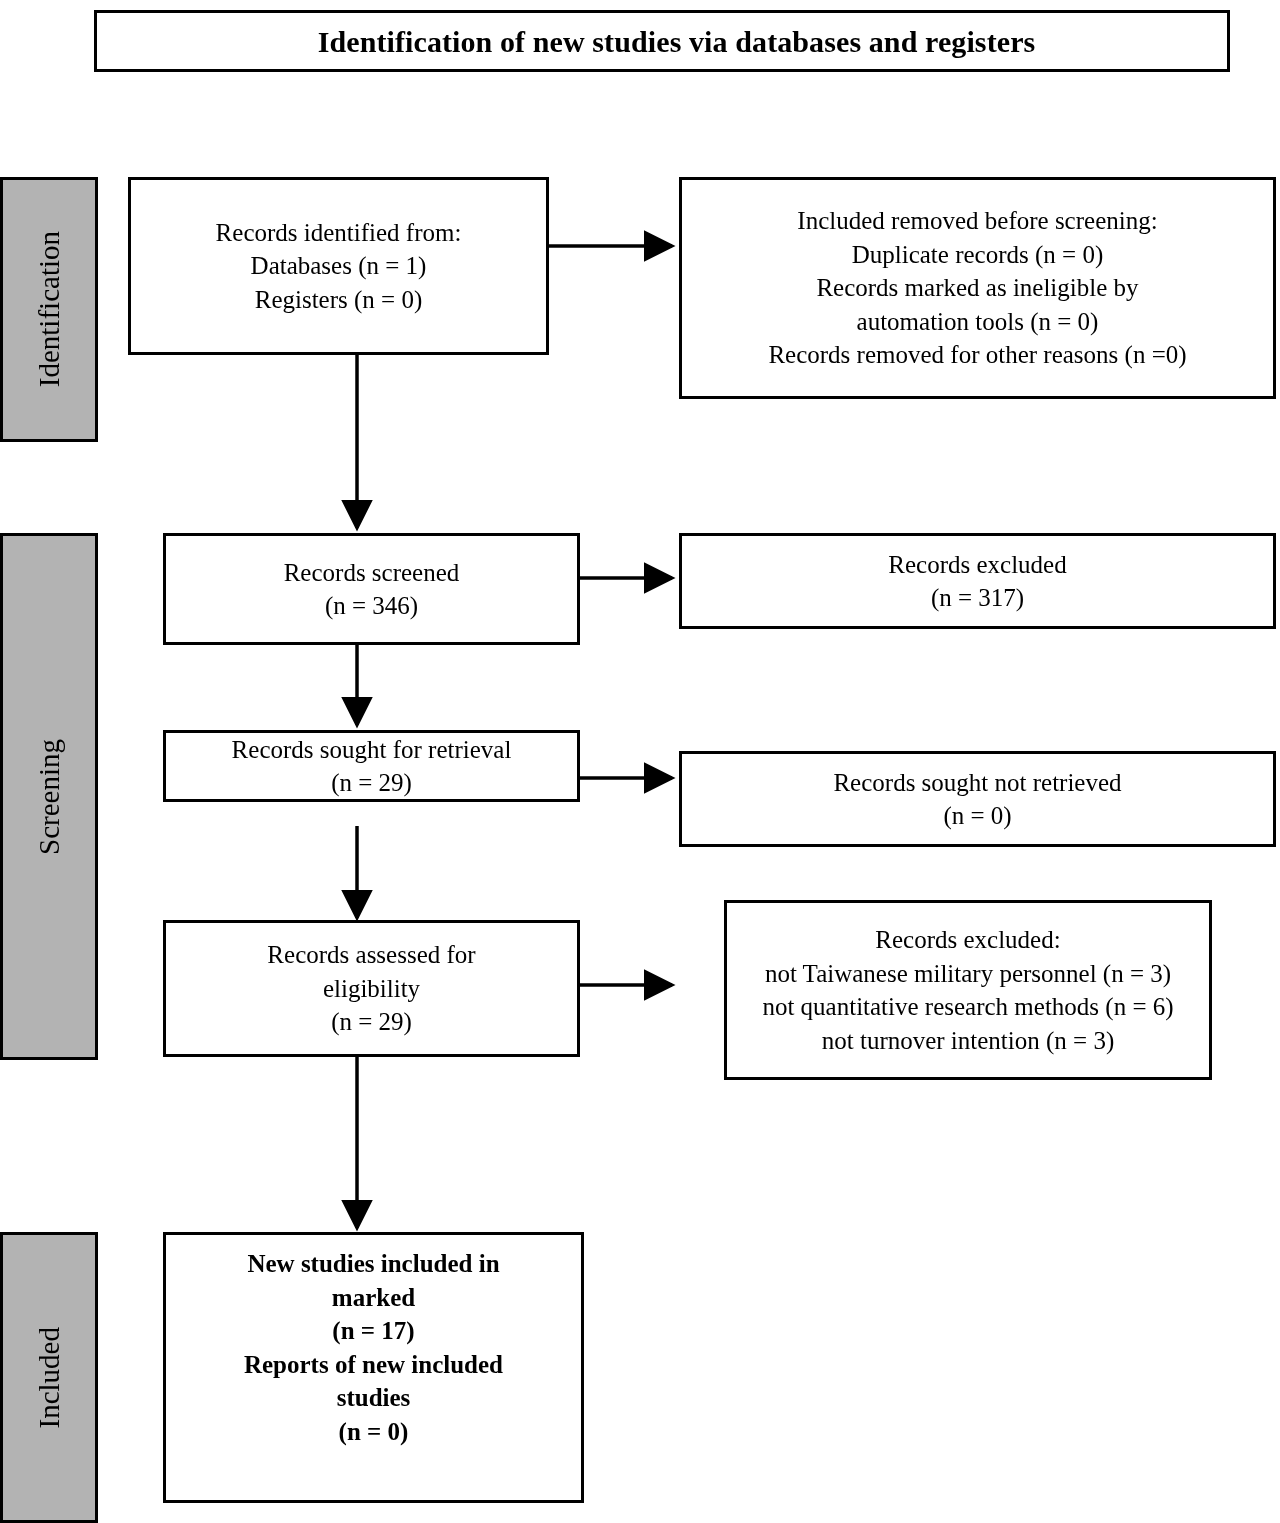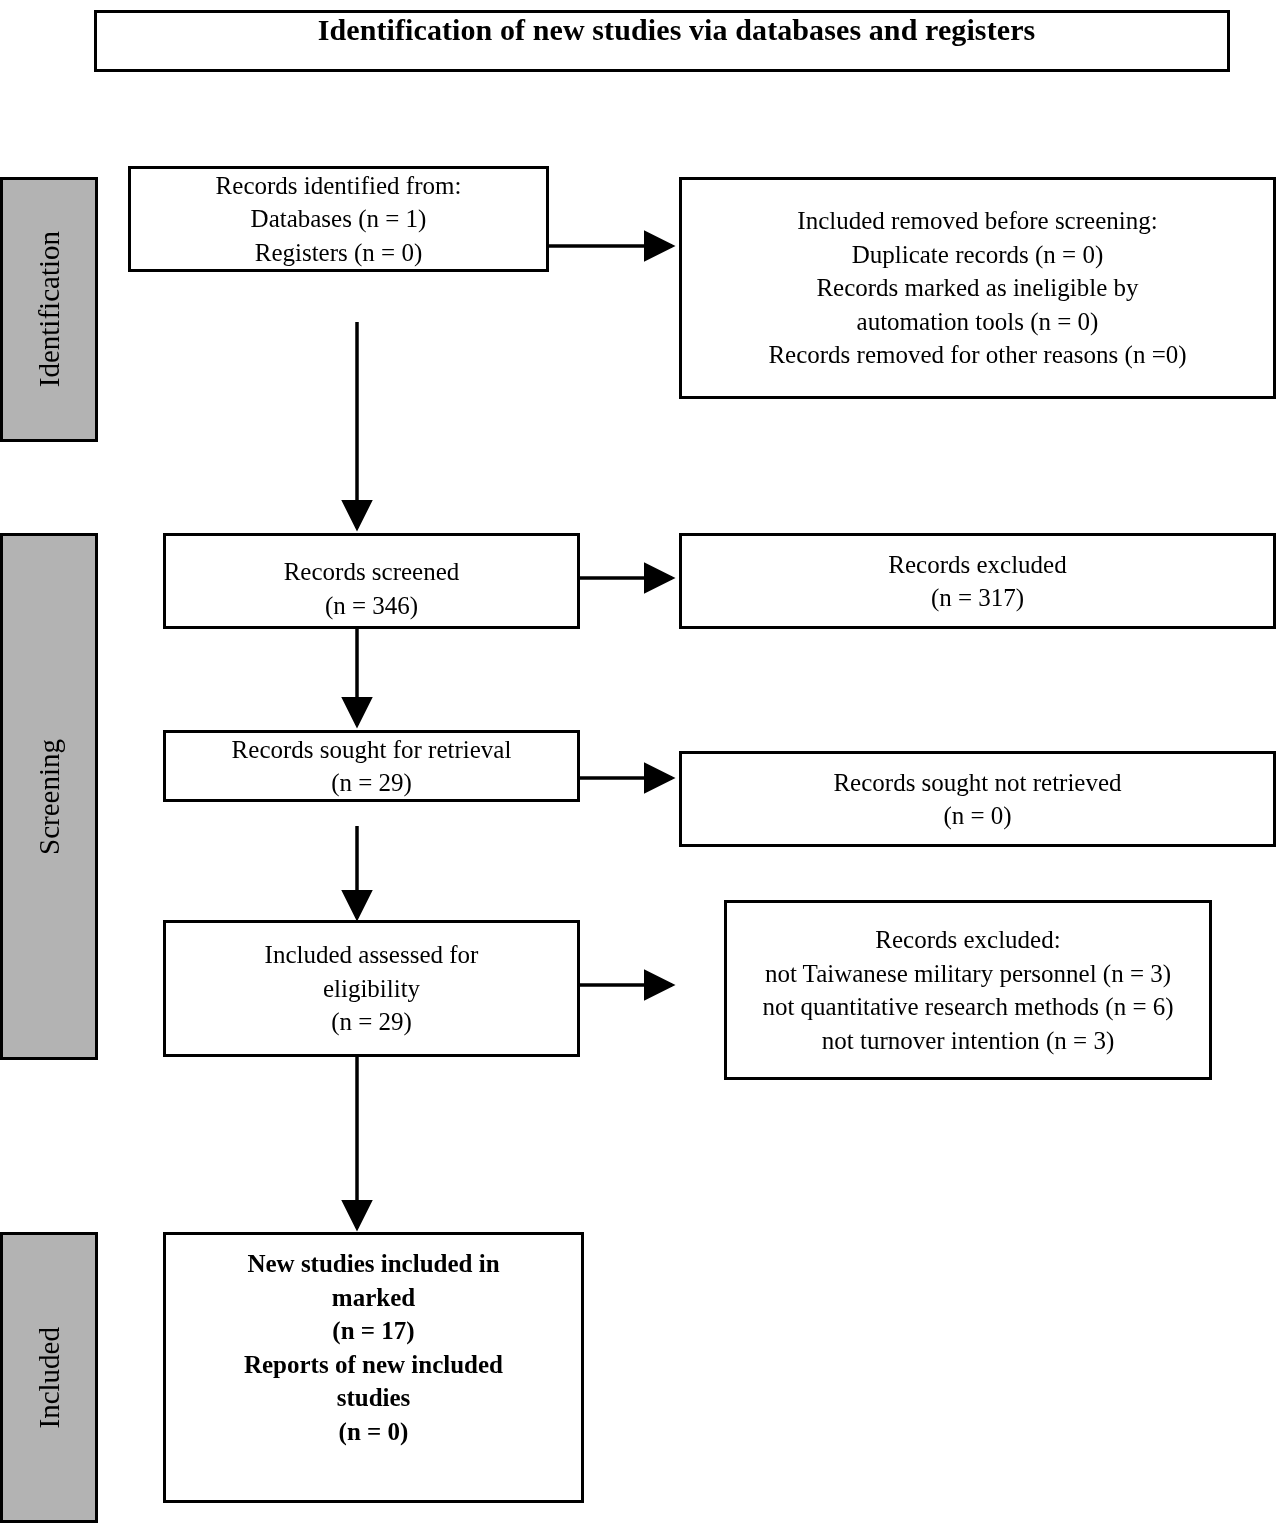--- a/index.html
+++ b/index.html
@@ -20,21 +20,21 @@
   }
   .title-box {
     position: absolute;
     left: 94px;
     top: 10px;
     width: 1136px;
     height: 62px;
     border: 3px solid #000000;
     box-sizing: border-box;
     display: flex;
-    align-items: flex-start;
+    align-items: center;
     justify-content: center;
     background: #ffffff;
     padding-left: 29px;
   }
   .title-text {
     font-size: 30px;
     font-weight: bold;
     letter-spacing: 0.1px;
     text-align: center;
     line-height: 1.1;
@@ -124,56 +124,56 @@
 
     <line x1="580" y1="778" x2="672" y2="778" stroke="#000000" stroke-width="3.5" marker-end="url(#ah)"></line>
 
     <line x1="357" y1="826" x2="357" y2="918" stroke="#000000" stroke-width="3.5" marker-end="url(#ah)"></line>
 
     <line x1="580" y1="985" x2="672" y2="985" stroke="#000000" stroke-width="3.5" marker-end="url(#ah)"></line>
 
     <line x1="357" y1="1057" x2="357" y2="1228" stroke="#000000" stroke-width="3.5" marker-end="url(#ah)"></line>
   </svg>
 
-  <div class="node" style="left:128px; top:166px; width:421px; height:106px;">
+  <div class="node" style="left:128px; top:177px; width:421px; height:178px;">
     <div class="ln">Records identified from:</div>
     <div class="ln">Databases (n = 1)</div>
     <div class="ln">Registers (n = 0)</div>
   </div>
 
   <div class="node" style="left:679px; top:177px; width:597px; height:222px;">
     <div class="ln">Included removed before screening:</div>
     <div class="ln">Duplicate records (n = 0)</div>
     <div class="ln">Records marked as ineligible by</div>
     <div class="ln">automation tools (n = 0)</div>
     <div class="ln">Records removed for other reasons (n =0)</div>
   </div>
 
-  <div class="node" style="left:163px; top:533px; width:417px; height:96px;justify-content:flex-end;">
+  <div class="node" style="left:163px; top:533px; width:417px; height:112px;">
     <div class="ln">Records screened</div>
     <div class="ln">(n = 346)</div>
   </div>
 
   <div class="node" style="left:679px; top:533px; width:597px; height:96px;">
     <div class="ln">Records excluded</div>
     <div class="ln">(n = 317)</div>
   </div>
 
   <div class="node" style="left:163px; top:730px; width:417px; height:72px;">
     <div class="ln">Records sought for retrieval</div>
     <div class="ln">(n = 29)</div>
   </div>
 
   <div class="node" style="left:679px; top:730px; width:597px; height:96px;margin-top:21px;">
     <div class="ln">Records sought not retrieved</div>
     <div class="ln">(n = 0)</div>
   </div>
 
   <div class="node" style="left:163px; top:920px; width:417px; height:137px;">
-    <div class="ln">Included assessed for</div>
+    <div class="ln">Records assessed for</div>
     <div class="ln">eligibility</div>
     <div class="ln">(n = 29)</div>
   </div>
 
   <div class="node" style="left:679px; top:900px; width:488px; height:180px;margin-left:45px;">
     <div class="ln">Records excluded:</div>
     <div class="ln">not Taiwanese military personnel (n = 3)</div>
     <div class="ln">not quantitative research methods (n = 6)</div>
     <div class="ln">not turnover intention (n = 3)</div>
   </div>

